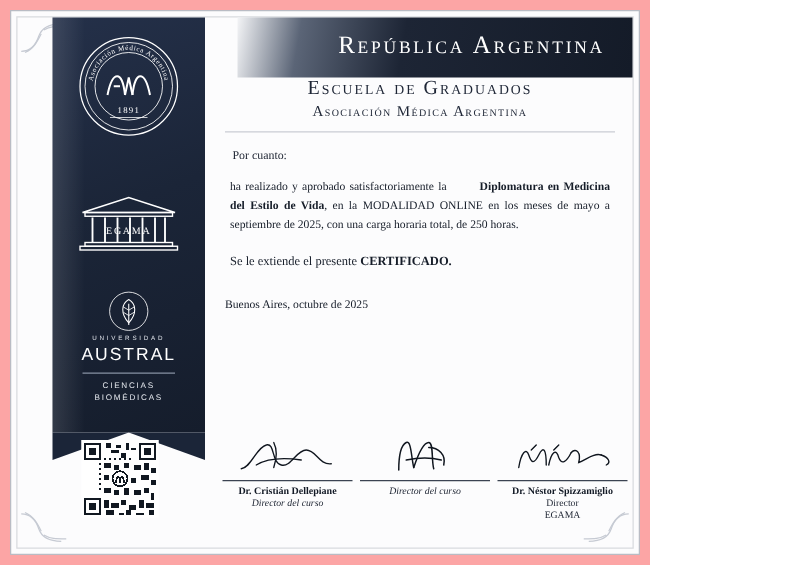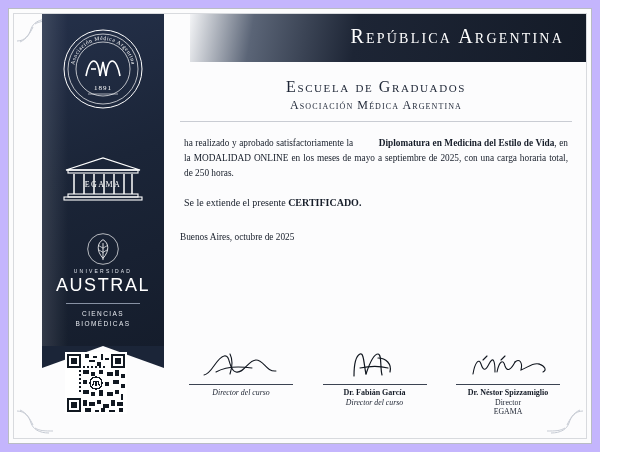--- a/index.html
+++ b/index.html
@@ -10,23 +10,23 @@
   body {
     width: 640px;
     height: 452px;
     overflow: hidden;
     font-family: "Liberation Serif", serif;
   }
 
   
   #certificate {
     position: relative;
-    width: 600px;
+    width: 520px;
     height: 452px;
-    background: #c4b5fd;
+    background: #fca5a5;
     box-sizing: border-box;
   }
   .outer-border {
     position: absolute;
     left: 8px;
     top: 8px;
     right: 8px;
     bottom: 8px;
     border: 1px solid #b9bcc4;
     background: #fcfcfd;
@@ -141,21 +141,21 @@
   .austral .tree svg { display: block; margin: 0 auto; }
   .austral .uni {
     font-family: "Liberation Sans", sans-serif;
     font-size: 5px;
     letter-spacing: 2.2px;
     margin-top: 2px;
     color: #dfe3ea;
   }
   .austral .brand {
     font-family: "Liberation Sans", sans-serif;
-    font-size: 18px;
+    font-size: 14px;
     letter-spacing: 1.6px;
     margin-top: 1px;
   }
   .austral .rule {
     width: 74px;
     height: 1px;
     background: #8791a3;
     margin: 7px auto 5px auto;
   }
   .austral .dept {
@@ -173,21 +173,21 @@
     top: 352px;
     width: 62px;
     height: 62px;
   }
   .qr svg { display: block; }
 
   
   .body-area {
     position: absolute;
     left: 180px;
-    top: 78px;
+    top: 62px;
     right: 28px;
   }
   .school-title {
     text-align: center;
     color: #1d2535;
     font-family: "Liberation Serif", serif;
     font-size: 16px;
     letter-spacing: 1.6px;
     font-variant: small-caps;
   }
@@ -475,20 +475,21 @@
         <path d="M15.5 17.2 C15.8 13.8, 16.6 13.8, 17.2 17.2"></path>
       </g>
     </svg>
   </div>
 
   <div class="body-area">
     <div class="school-title">Escuela de Graduados</div>
     <div class="school-sub">Asociación Médica Argentina</div>
     <div class="divider"></div>
 
+    <div class="por-cuanto">Por cuanto:</div>
 
     <div class="paragraph">
       <span>ha realizado y aprobado satisfactoriamente la </span><b>Diplomatura en Medicina del Estilo de Vida</b><span>, en la MODALIDAD ONLINE en los meses de mayo a septiembre de 2025, con una carga horaria total, de 250 horas.</span>
     </div>
 
     <div class="paragraph2">
       <span>Se le extiende el presente </span><b>CERTIFICADO.</b>
     </div>
 
     <div class="place-date">Buenos Aires, octubre de 2025</div>
@@ -500,36 +501,36 @@
       <div class="sig-mark">
         <svg viewBox="0 0 110 34" width="110" height="34">
           <g fill="none" stroke="#10161f" stroke-width="1.1" stroke-linecap="round">
             <path d="M18 27 C 26 26, 30 10, 38 8 C 45 6, 42 22, 50 24 C 58 26, 62 12, 70 12 C 78 12, 80 24, 90 23"></path>
             <path d="M30 24 C 40 18, 52 18, 66 20"></path>
             <path d="M44 6 C 47 12, 46 20, 44 26"></path>
           </g>
         </svg>
       </div>
       <div class="sig-line"></div>
+      <div class="sig-name">Dr. Cristián Dellepiane</div>
       <div class="sig-role">Director del curso</div>
     </div>
 
     <div class="sig-block">
       <div class="sig-mark">
         <svg viewBox="0 0 110 34" width="110" height="34">
           <g fill="none" stroke="#10161f" stroke-width="1.2" stroke-linecap="round">
             <path d="M34 28 C 34 16, 36 8, 40 6 C 44 4, 44 18, 46 26"></path>
             <path d="M46 26 C 50 14, 54 6, 58 6 C 62 6, 60 20, 62 27"></path>
             <path d="M58 10 C 66 10, 72 16, 70 24"></path>
             <path d="M40 20 C 50 18, 60 18, 68 20"></path>
           </g>
         </svg>
       </div>
       <div class="sig-line"></div>
-      <div class="sig-name">Dr. Fabián García</div>
       <div class="sig-role">Director del curso</div>
     </div>
 
     <div class="sig-block">
       <div class="sig-mark">
         <svg viewBox="0 0 110 34" width="110" height="34">
           <g fill="none" stroke="#10161f" stroke-width="1.1" stroke-linecap="round">
             <path d="M20 26 C 22 14, 26 10, 28 16 C 30 22, 32 24, 36 16 C 40 8, 42 12, 42 24"></path>
             <path d="M44 24 C 46 14, 50 10, 52 18 C 54 24, 58 22, 62 14"></path>
             <path d="M62 14 C 66 10, 70 14, 68 22 C 74 20, 80 14, 86 16"></path>

